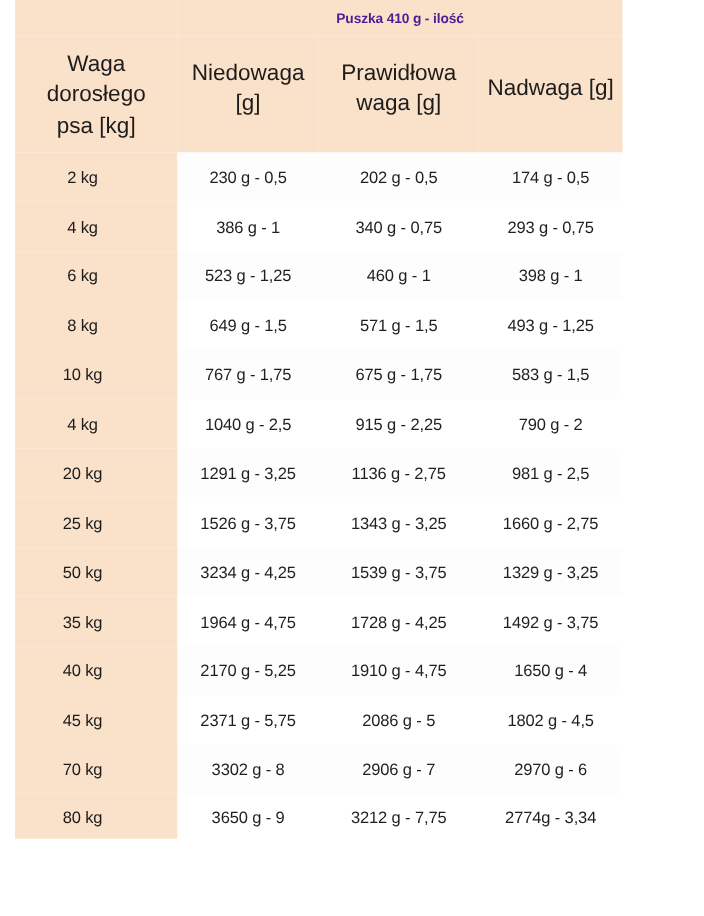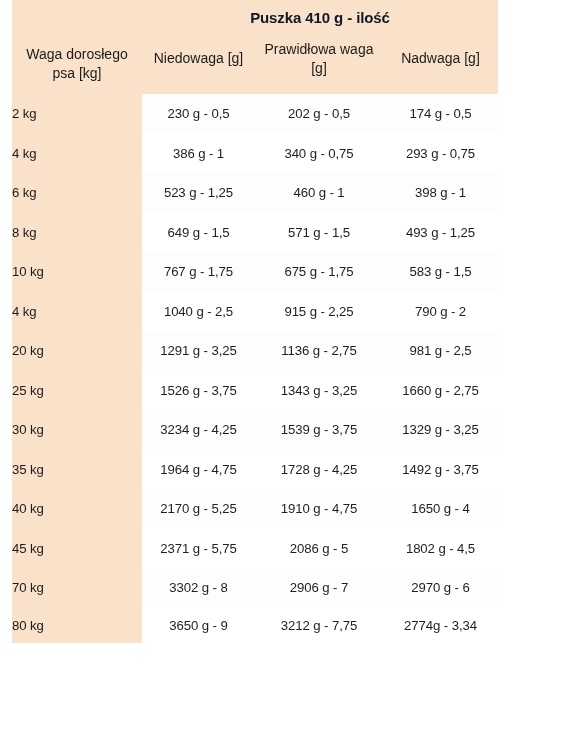--- a/index.html
+++ b/index.html
@@ -31,35 +31,35 @@
   table.feed-table col.c0 { width: 130px; }
   table.feed-table col.c1 { width: 113px; }
   table.feed-table col.c2 { width: 128px; }
   table.feed-table col.c3 { width: 115px; }
 
   
   tr.title-row td {
     background: #fae1c9;
     text-align: center;
     font-weight: bold;
-    font-size: 15px;
-    color: #0f172a;
+    font-size: 11px;
+    color: #4c1d95;
     padding: 9px 0 8px 0;
     letter-spacing: -0.1px;
   }
   td.title-spacer {
     background: #fae1c9;
     padding: 0;
   }
 
   
   tr.head-row td {
     background: #fae1c9;
     color: #1c1c1c;
-    font-size: 14px;
+    font-size: 18px;
     padding: 6px 4px 16px 4px;
     vertical-align: middle;
     line-height: 1.35;
   }
   tr.head-row td.head-first {
     text-align: center;
     padding-top: 10px;
     padding-bottom: 10px;
   }
   tr.head-row td.head-col {
@@ -72,21 +72,21 @@
     color: #1f1f1f;
     padding: 0;
     height: 39.5px;
     vertical-align: middle;
     background: #fdfdfd;
     text-align: center;
     letter-spacing: -0.1px;
   }
   tr.data-row td.cell-weight {
     background: #fae1c9;
-    text-align: left;
+    text-align: center;
     padding-right: 22px;
     color: #1c1c1c;
   }
   tr.data-row:nth-child(even) td.cell-val {
     background: #ffffff;
   }
   tr.data-row:nth-child(odd) td.cell-val {
     background: #fdfdfd;
   }
 
@@ -163,21 +163,21 @@
         <td class="cell-val">1136 g - 2,75</td>
         <td class="cell-val">981 g - 2,5</td>
       </tr>
       <tr class="data-row">
         <td class="cell-weight">25 kg</td>
         <td class="cell-val">1526 g - 3,75</td>
         <td class="cell-val">1343 g - 3,25</td>
         <td class="cell-val">1660 g - 2,75</td>
       </tr>
       <tr class="data-row">
-        <td class="cell-weight">30 kg</td>
+        <td class="cell-weight">50 kg</td>
         <td class="cell-val">3234 g - 4,25</td>
         <td class="cell-val">1539 g - 3,75</td>
         <td class="cell-val">1329 g - 3,25</td>
       </tr>
       <tr class="data-row">
         <td class="cell-weight">35 kg</td>
         <td class="cell-val">1964 g - 4,75</td>
         <td class="cell-val">1728 g - 4,25</td>
         <td class="cell-val">1492 g - 3,75</td>
       </tr>

